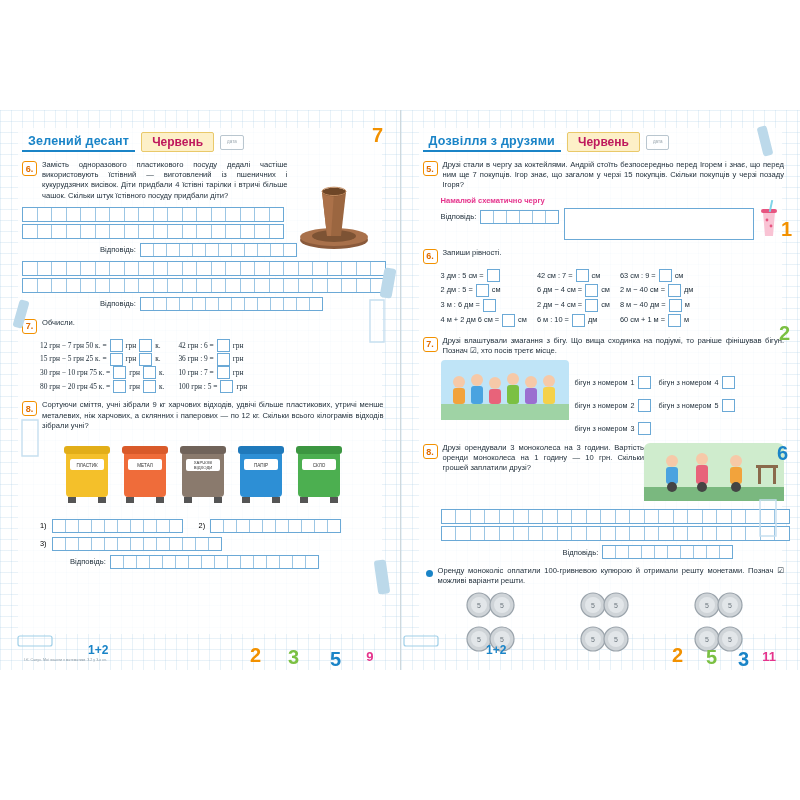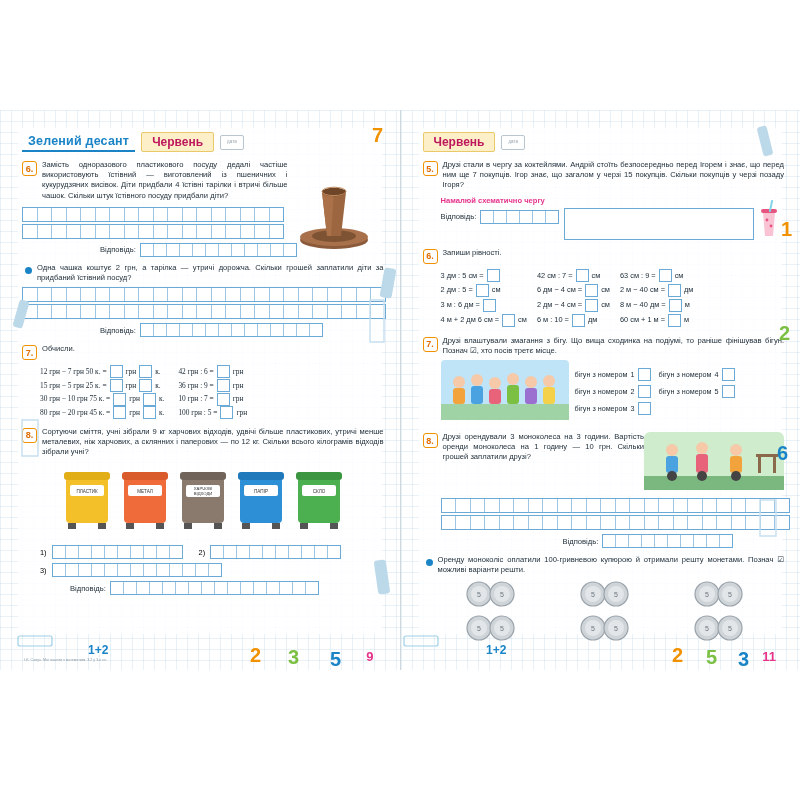--- a/index.html
+++ b/index.html
@@ -54,21 +54,21 @@
   
   .sq{display:inline-block;width:11px;height:11px;border:1px solid #6ba9d6;background:#fff;vertical-align:-2px;}
   
   .calc{display:flex;gap:14px;margin-top:5px;}
   .calc-col{font-size:7.4px;line-height:1.85;color:#1b2a36;font-family:Liberation Serif, serif;}
   .eqrow{display:flex;align-items:center;gap:3px;white-space:nowrap;}
   
   .eqgrid{display:flex;gap:10px;margin-top:5px;}
   .eqgrid .col{font-size:7.4px;line-height:2;color:#1b2a36;}
   
-  .checks{display:flex;flex-wrap:wrap;gap:4px 8px;margin-top:8px;}
+  .checks{display:flex;flex-wrap:wrap;gap:10px 8px;margin-top:16px;}
   .chk{display:flex;align-items:center;gap:3px;font-size:7.2px;color:#1b2a36;}
   .footer{position:absolute;left:24px;bottom:8px;font-size:3.6px;color:#8b99a3;}
   .pageno{position:absolute;bottom:6px;font-size:13px;font-weight:bold;color:#e5338c;}
   .pageno.l{right:26px;}
   .pageno.r{right:24px;color:#e5338c;}
   
   .doodles{position:absolute;inset:0;pointer-events:none;}
   .bin-scene{display:flex;gap:4px;align-items:flex-end;justify-content:center;margin-top:6px;}
   .list-line{display:flex;align-items:center;gap:5px;margin-top:4px;font-size:7.4px;}
 </style>
@@ -163,24 +163,20 @@
             <i></i>
             <i></i>
             <i></i>
             <i></i>
             <i></i>
             <i></i>
             <i></i>
           </span>
       </div>
 
-      <div class="task" style="margin-top:6px">
-        <div class="bullet"></div>
-        <div class="txt" style="flex:1">Одна чашка коштує 2 грн, а тарілка — утричі дорожча. Скільки грошей заплатили діти за придбаний їстівний посуд?</div>
-      </div>
       <div class="boxrow" style="margin-top:4px">
         <div class="cellline">
             <i></i>
             <i></i>
             <i></i>
             <i></i>
             <i></i>
             <i></i>
             <i></i>
             <i></i>
@@ -448,20 +444,21 @@
     <div class="pageno l">9</div>
   </div>
 
   <div class="page right">
     <div class="grid"></div>
     <div class="white-mask"></div>
 
     <div class="content">
 
       <div class="hdr">
+        <div class="hdr-title">Дозвілля з друзями</div>
         <div class="hdr-month">Червень</div>
         <div class="hdr-date">дата</div>
       </div>
 
       <div class="task">
         <div class="num">5.</div>
         <div class="txt" style="flex:1">Друзі стали в чергу за коктейлями. Андрій стоїть безпосередньо перед Ігорем і знає, що перед ним ще 7 покупців. Ігор знає, що загалом у черзі 15 покупців. Скільки покупців у черзі позаду Ігоря?</div>
       </div>
       <div class="pink" style="margin-left:18px;margin-top:5px">Намалюй схематично чергу</div>
       <div style="display:flex;align-items:flex-start;gap:5px;margin-top:3px;margin-left:18px">

